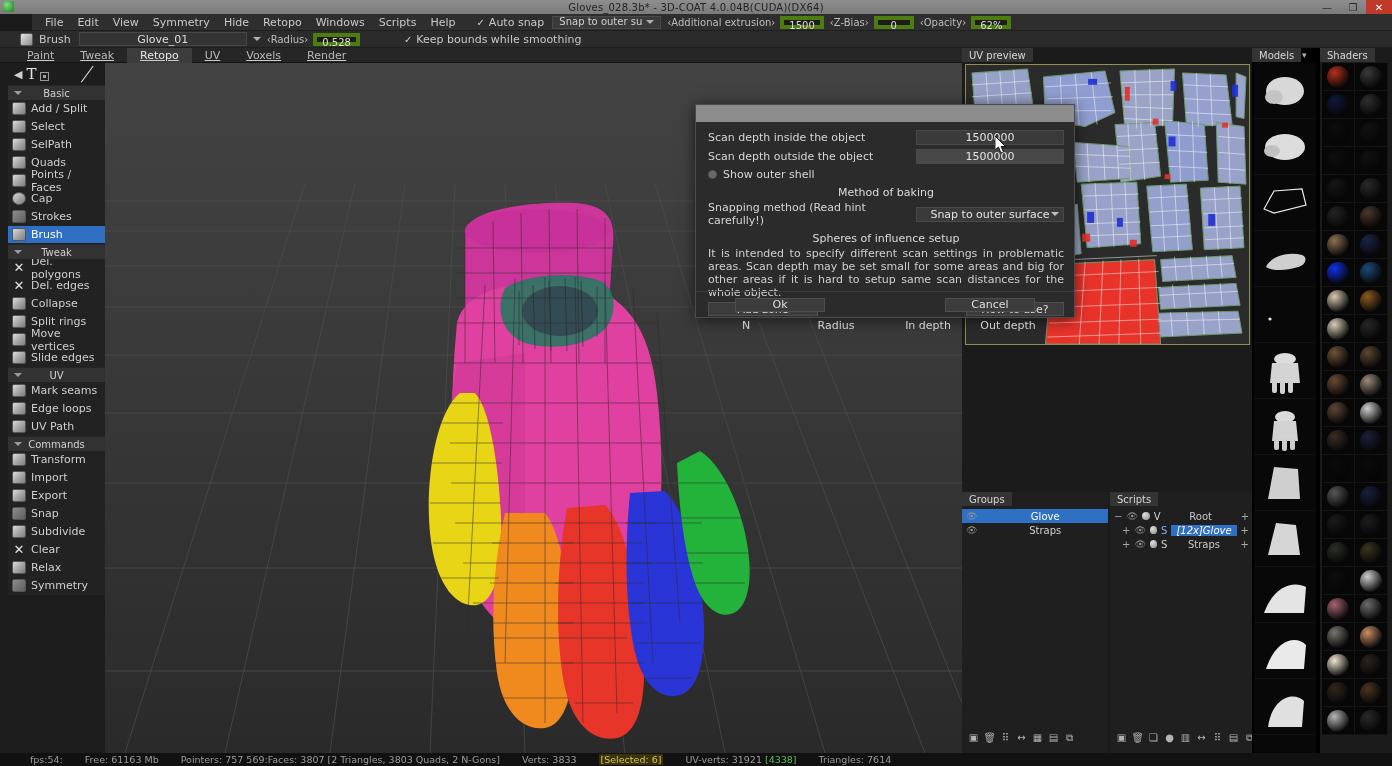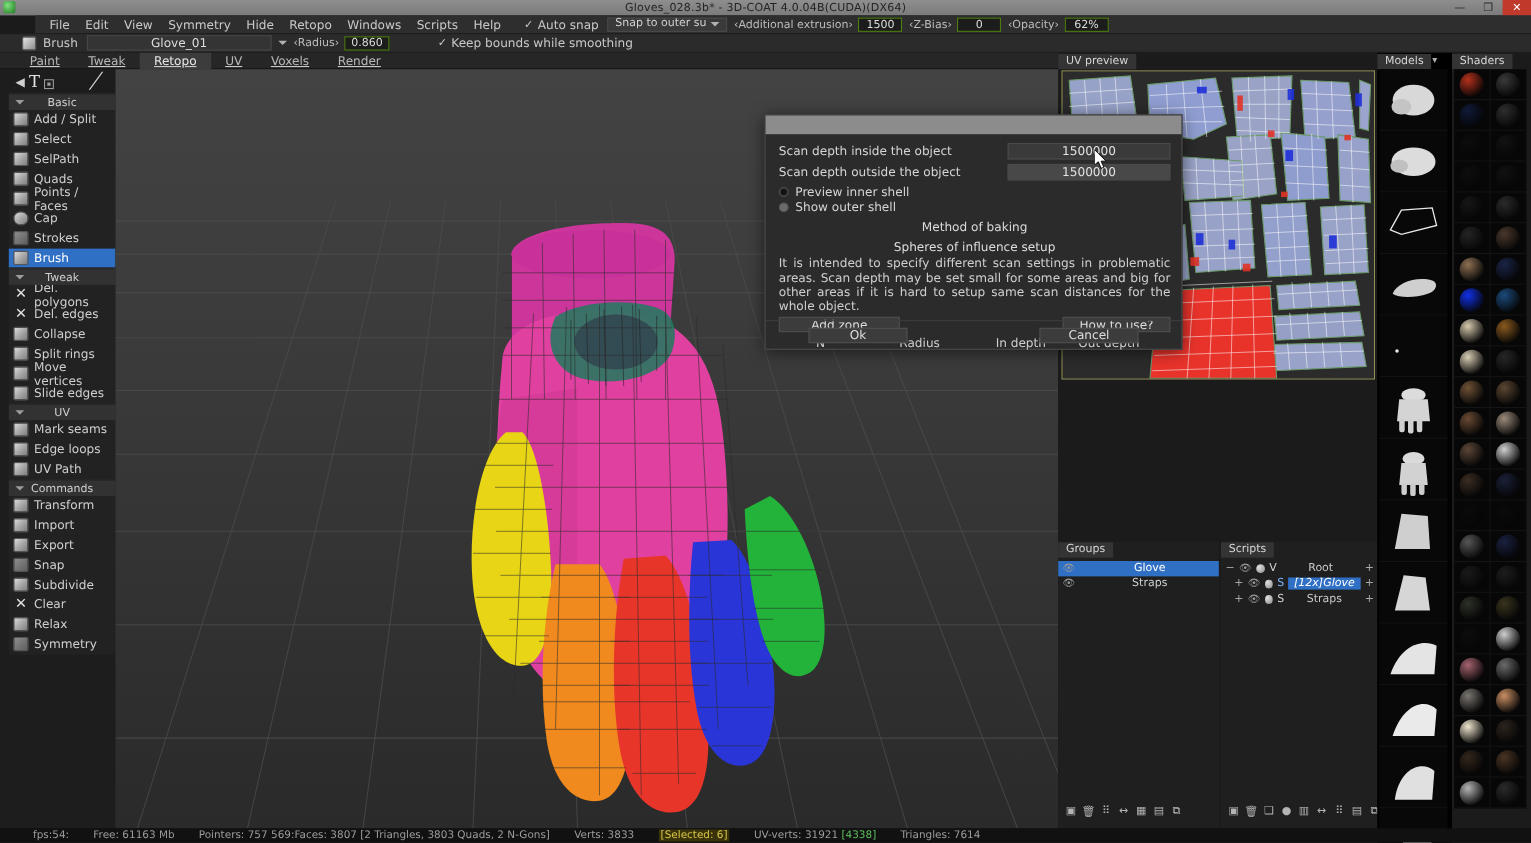--- a/index.html
+++ b/index.html
@@ -41,21 +41,21 @@
     height:13px; line-height:12px; font-size:10px; color:#d2d2d2;
     display:flex; align-items:center; gap:4px;
   }
   .caret { width:0;height:0;border-left:4px solid transparent;border-right:4px solid transparent;
     border-top:4px solid #b0b0b0; display:inline-block; }
   .numfield {
     display:flex; align-items:center; gap:5px; margin-left:6px;
   }
   .numfield .lbl { font-size:10px; color:#bdbdbd; }
   .numfield .val {
-    background:#1c1c1c; border:1px solid #4d7c0f; min-width:40px;
+    background:#1c1c1c; border:4px solid #4d7c0f; min-width:40px;
     text-align:center; font-size:10px; color:#dcdcdc; padding:0 5px; height:13px; line-height:12px;
   }
 
   
   .brushbar {
     position:absolute; left:0; top:31px; width:1392px; height:17px;
     background:#2b2b2b; display:flex; align-items:center; padding-left:4px;
     border-bottom:1px solid #1e1e1e;
   }
   .cube-ico {
@@ -277,21 +277,21 @@
 
   <div class="brushbar">
     <div class="cube-ico" style="margin-left:16px"></div>
     <div class="lbl2">Brush</div>
     <div class="combo" style="width:168px">
       <span class="cv">Glove_01</span>
     </div>
     <span class="caret" style="margin-left:6px"></span>
     <div class="numfield">
       <span class="lbl">‹<span>Radius</span>›</span>
-      <span class="val">0.860</span>
+      <span class="val">0.528</span>
     </div>
     <div class="chk" style="margin-left:38px">
       <span class="mark">✓</span>
       <span>Keep bounds while smoothing</span>
     </div>
   </div>
 
   <div class="tabrow">
     <div class="tab">Paint</div>
     <div class="tab">Tweak</div>
@@ -914,30 +914,33 @@
       <div class="row">
         <span class="rl">Scan depth inside the object</span>
         <span class="rf">1500000</span>
       </div>
       <div class="row">
         <span class="rl">Scan depth outside the object</span>
         <span class="rf alt">1500000</span>
       </div>
 
       <div class="radio">
-        <span class="dot on"></span>
-        <span>Preview inner shell</span>
-      </div>
-      <div class="radio">
         <span class="dot off"></span>
         <span>Show outer shell</span>
       </div>
 
       <div class="center-lbl">Method of baking</div>
 
+      <div class="row">
+        <span class="rl">Snapping method (Read hint carefully!)</span>
+        <span class="sel-box">
+          <span>Snap to outer surface</span>
+          <span class="ar"></span>
+        </span>
+      </div>
 
       <div class="center-lbl">Spheres of influence setup</div>
       <div class="desc">It is intended to specify different scan settings in problematic areas. Scan depth may be set small for some areas and big for other areas if it is hard to setup same scan distances for the whole object.</div>
 
       <div style="display:flex;align-items:center;">
         <span class="btn" style="width:110px">Add zone</span>
         <span class="btn" style="width:98px;margin-left:auto">How to use?</span>
       </div>
 
       <div class="colhead">

